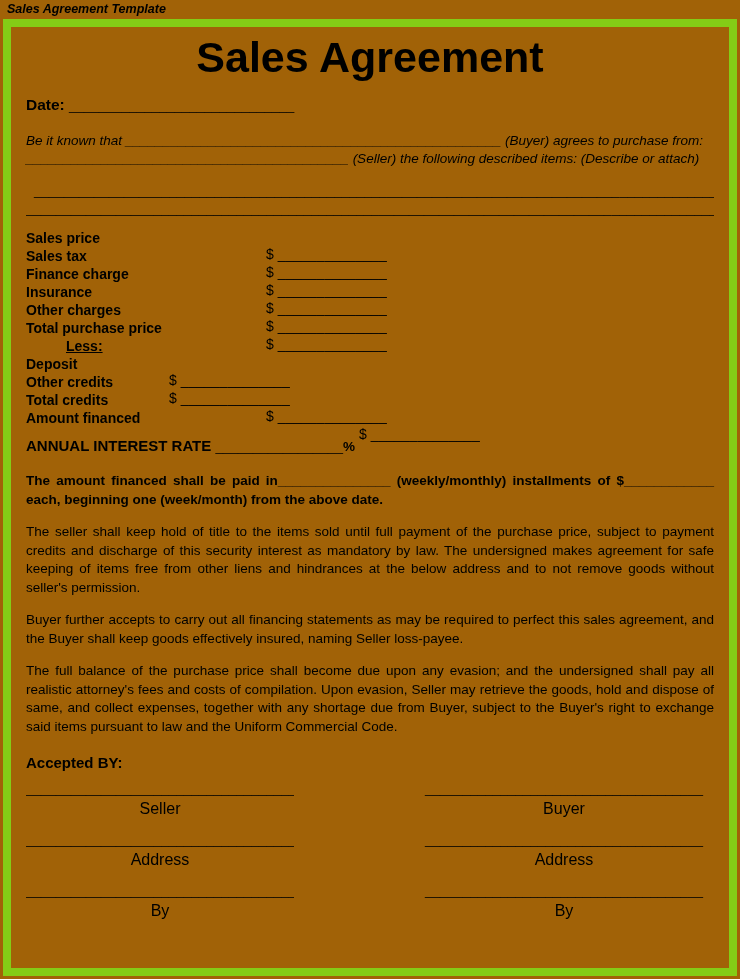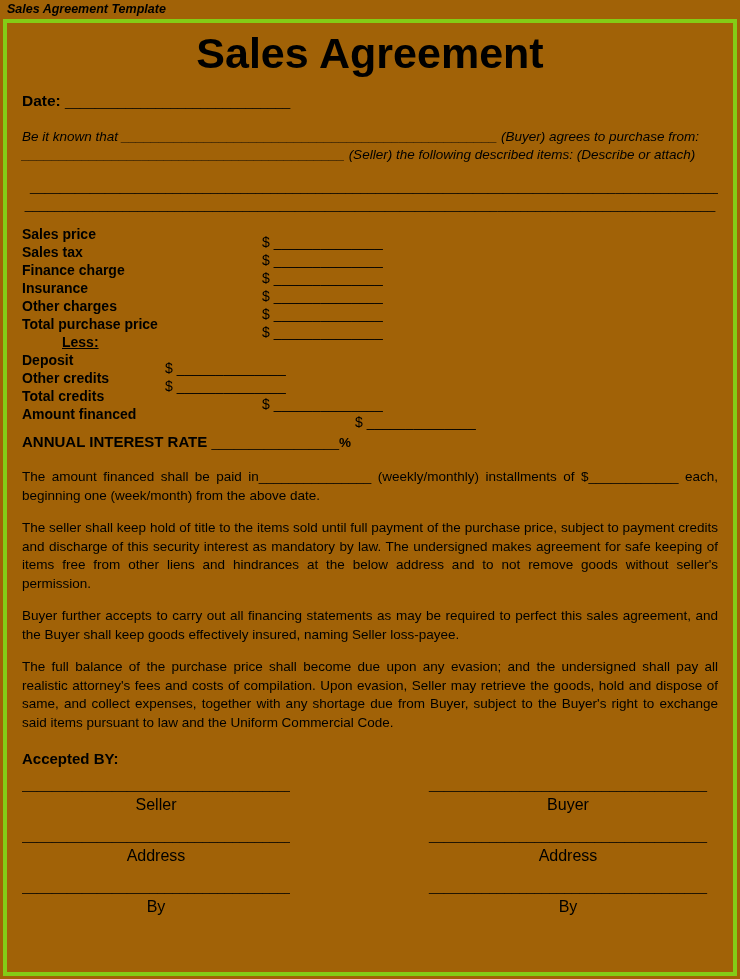--- a/index.html
+++ b/index.html
@@ -11,21 +11,21 @@
     overflow:hidden;
     box-sizing:border-box;
   }
   .template-label{
     position:absolute;top:2px;left:7px;
     font-size:12.5px;font-weight:bold;font-style:italic;
     white-space:nowrap;
   }
   .frame{
     position:absolute;top:19px;left:3px;right:3px;bottom:3px;
-    border:4px solid #84cc16;
+    border:8px solid #84cc16;
     box-sizing:border-box;
     padding:4px 15px 8px 15px;
     overflow:hidden;
   }
   .doc-title{
     text-align:center;
     font-size:43px;font-weight:bold;
     margin:2px 0 14px 0;
     letter-spacing:0px;
   }
@@ -35,33 +35,33 @@
   .intro{margin:0 0 14px 0;font-style:italic;}
   .intro .row{white-space:nowrap;}
   .fill-line{white-space:nowrap;overflow:hidden;line-height:18px;font-size:13.5px;}
   .fill-line.indent{padding-left:8px;}
   .fill-line.center{text-align:center;}
   .fill-block{margin:14px 0 12px 0;}
   .price-table{margin:2px 0 0 0;}
   .prow{position:relative;height:18px;font-size:14px;}
   .plabel{font-weight:bold;}
   .plabel.u{text-decoration:underline;padding-left:40px;}
-  .pamt{position:absolute;top:8px;white-space:nowrap;text-align:right;}
+  .pamt{position:absolute;top:16px;white-space:nowrap;text-align:right;}
   .col-a{left:240px;}
   .col-b{left:143px;}
   .col-c{left:333px;}
   .interest-line{margin:9px 0 0 0;font-size:15px;font-weight:bold;}
   .interest-line .blank,.interest-line .pct{font-weight:normal;font-size:13.5px;}
   .interest-line .pct{font-weight:bold;}
   .para{
     font-size:13.5px;line-height:18.5px;
     text-align:justify;
     margin:14px 0 0 0;
   }
-  .para.first{margin-top:18px;}
+  .para.first{margin-top:18px;font-weight:bold;}
   .accepted{font-size:15px;font-weight:bold;margin:18px 0 10px 0;}
   .sig-area{display:flex;justify-content:space-between;margin-top:8px;}
   .sig-col{display:flex;flex-direction:column;}
   .sig-col.left{width:268px;}
   .sig-col.right{width:300px;}
   .sig-entry{margin-bottom:14px;text-align:center;}
   .sig-line{font-size:13.5px;white-space:nowrap;overflow:hidden;line-height:16px;}
   .sig-label{font-size:16px;margin-top:3px;}
 </style>
 </head>

